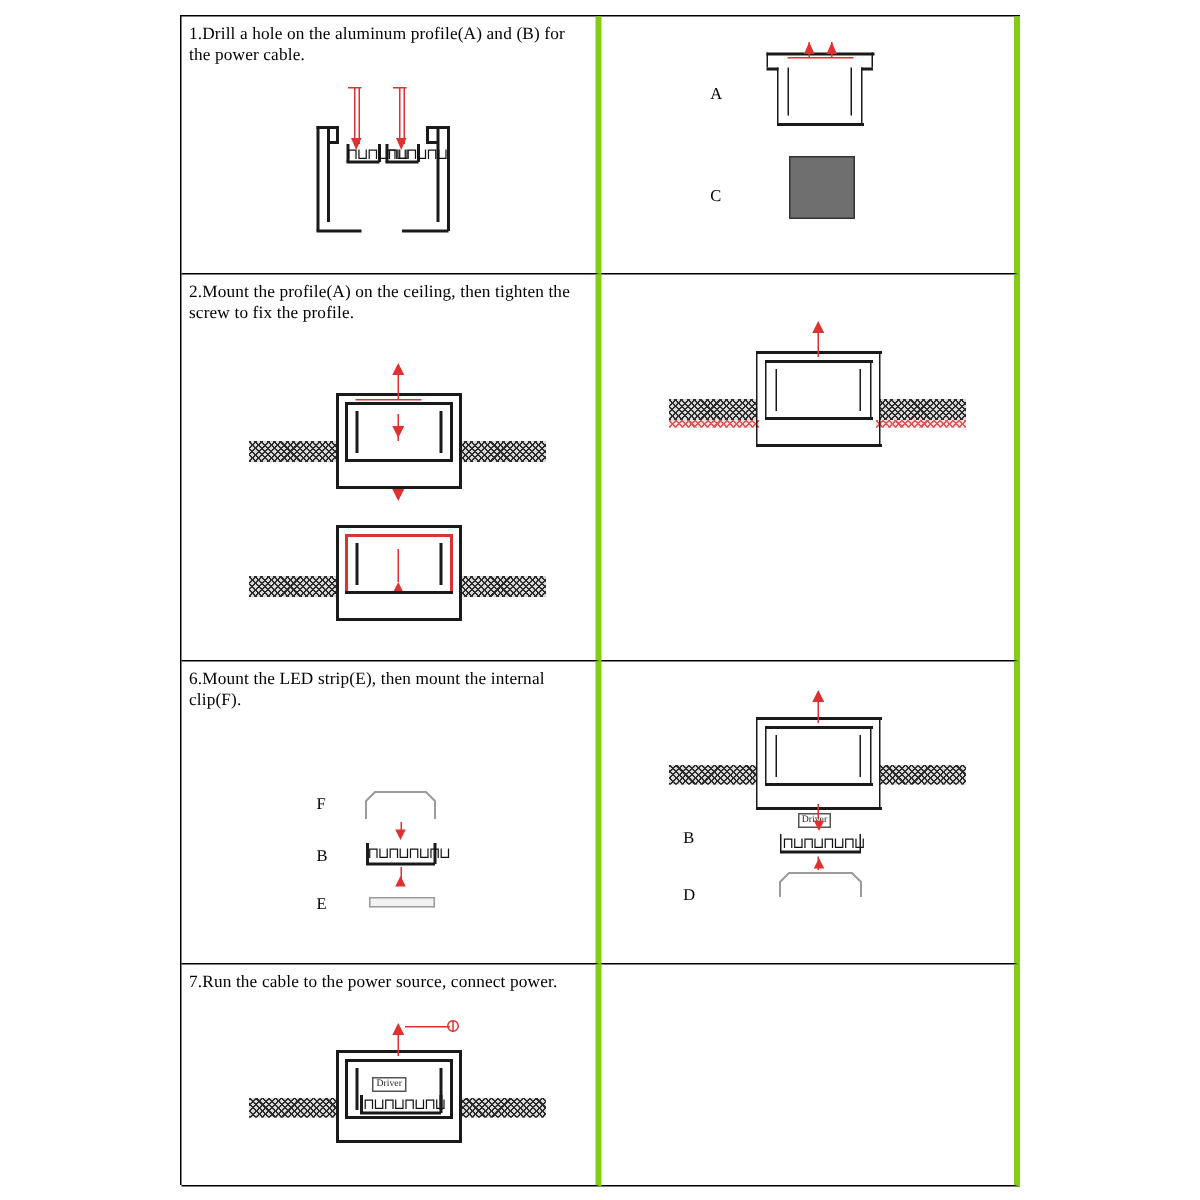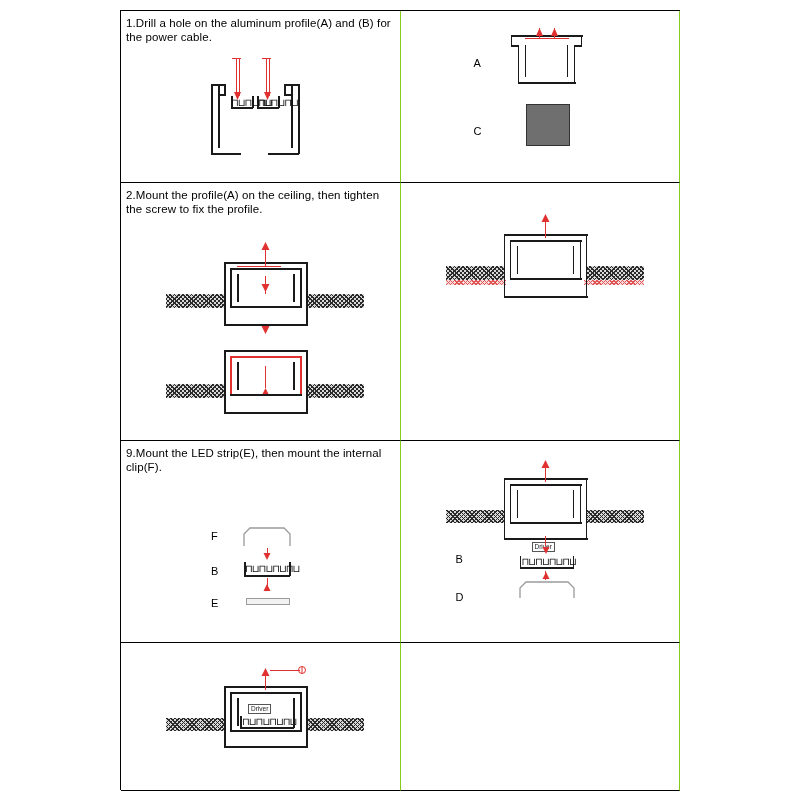--- a/index.html
+++ b/index.html
@@ -1,22 +1,22 @@
 <!DOCTYPE html>
 <html><head>
 <meta charset="utf-8">
 <style>
   html,body{margin:0;padding:0;background:#ffffff;}
   body{width:800px;height:800px;font-family:"Liberation Sans",sans-serif;color:#000;}
   #sheet{position:relative;width:800px;height:800px;box-sizing:border-box;}
   .table{position:absolute;left:120px;top:10px;width:560px;height:780px;box-sizing:border-box;
          border-top:1px solid #000;border-left:1px solid #000;}
   .row{display:flex;box-sizing:border-box;}
-  .cell{box-sizing:border-box;border-right:1px solid #84cc16;border-bottom:1px solid #000;
-        position:relative;width:50%;padding:5px 4px 0 5px;overflow:hidden;}
+  .cell{box-sizing:border-box;border-right:4px solid #84cc16;border-bottom:1px solid #000;
+        position:relative;width:50%;padding:5px 4px 0 5px;overflow:hidden;font-family:Liberation Serif, serif;}
   .step-text{font-size:11.5px;line-height:14px;letter-spacing:0.1px;}
   .art{position:relative;width:100%;}
   
   .lbl{position:absolute;font-size:11px;line-height:11px;}
   .gl{position:absolute;background:#1a1a1a;}      
   .rl{position:absolute;background:#e03030;}         
   .hatch{position:absolute;background:
      repeating-linear-gradient(135deg,#2b2b2b 0 1px,rgba(0,0,0,0) 1px 3px),
      repeating-linear-gradient(45deg,#2b2b2b 0 1px,rgba(0,0,0,0) 1px 3px);
      background-color:#d8d8d8;}
@@ -173,21 +173,21 @@
           <svg width="280" height="215">
             <polygon points="139.5,26 135.5,34 143.5,34" fill="#e03030"></polygon>
           </svg>
         </div>
       </div>
     </div>
 
     <div class="row" style="height:202px">
 
       <div class="cell">
-        <div class="step-text">9.Mount the LED strip(E), then mount the internal clip(F).</div>
+        <div class="step-text">6.Mount the LED strip(E), then mount the internal clip(F).</div>
         <div class="art" style="height:160px">
           <span class="lbl" style="left:85px;top:57px;">F</span>
           <span class="lbl" style="left:85px;top:92px;">B</span>
           <span class="lbl" style="left:85px;top:124px;">E</span>
 
           <svg width="280" height="160">
             <path d="M118,72 L118,60 L124,54 L158,54 L164,60 L164,72" fill="none" stroke="#9a9a9a" stroke-width="1.3"></path>
             <polygon points="141,86 137.5,79 144.5,79" fill="#e03030"></polygon>
             <polygon points="141,110 137.5,117 144.5,117" fill="#e03030"></polygon>
           </svg>
@@ -235,20 +235,21 @@
           </svg>
           <div class="rl" style="left:139.5px;top:90px;width:1px;height:10px"></div>
           <div class="rl" style="left:139.5px;top:125px;width:1px;height:9px"></div>
         </div>
       </div>
     </div>
 
     <div class="row" style="height:148px">
 
       <div class="cell">
+        <div class="step-text">7.Run the cable to the power source, connect power.</div>
         <div class="art" style="height:110px">
           <div class="hatch" style="left:40px;top:70px;width:58px;height:13px"></div>
           <div class="hatch" style="left:180px;top:70px;width:58px;height:13px"></div>
           <div class="gl" style="left:98px;top:38px;width:1.5px;height:62px"></div>
           <div class="gl" style="left:180px;top:38px;width:1.5px;height:62px"></div>
           <div class="gl" style="left:98px;top:38px;width:84px;height:1.5px"></div>
           <div class="gl" style="left:104px;top:44px;width:1.5px;height:40px"></div>
           <div class="gl" style="left:174px;top:44px;width:1.5px;height:40px"></div>
           <div class="gl" style="left:104px;top:44px;width:72px;height:1.5px"></div>
           <div class="gl" style="left:111px;top:50px;width:1.5px;height:28px"></div>

